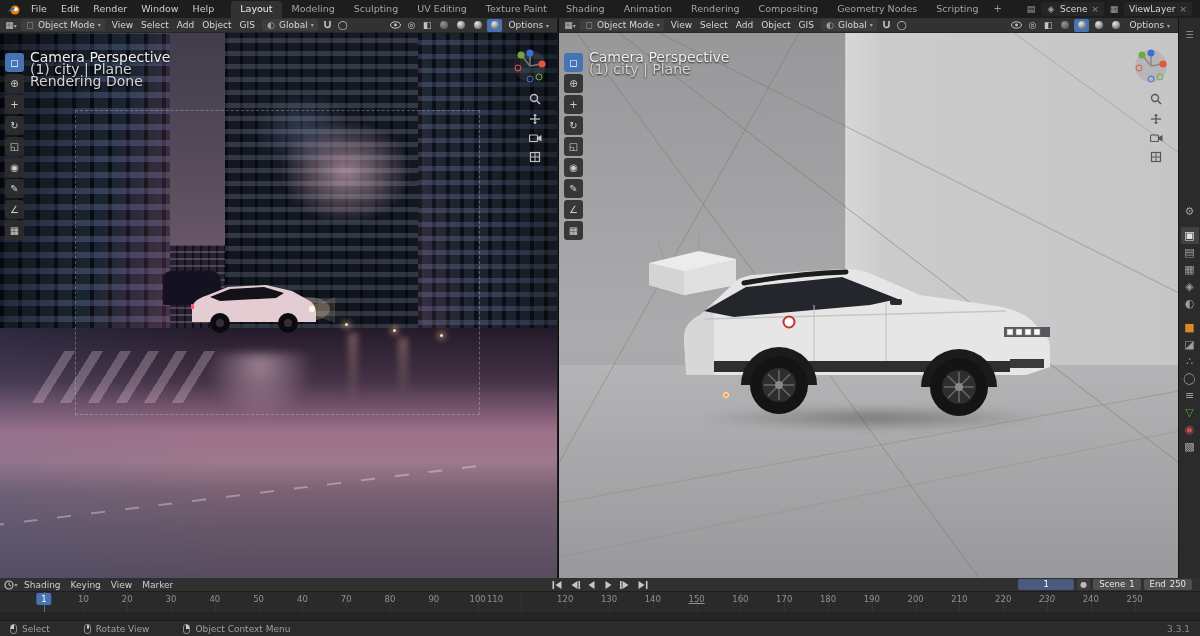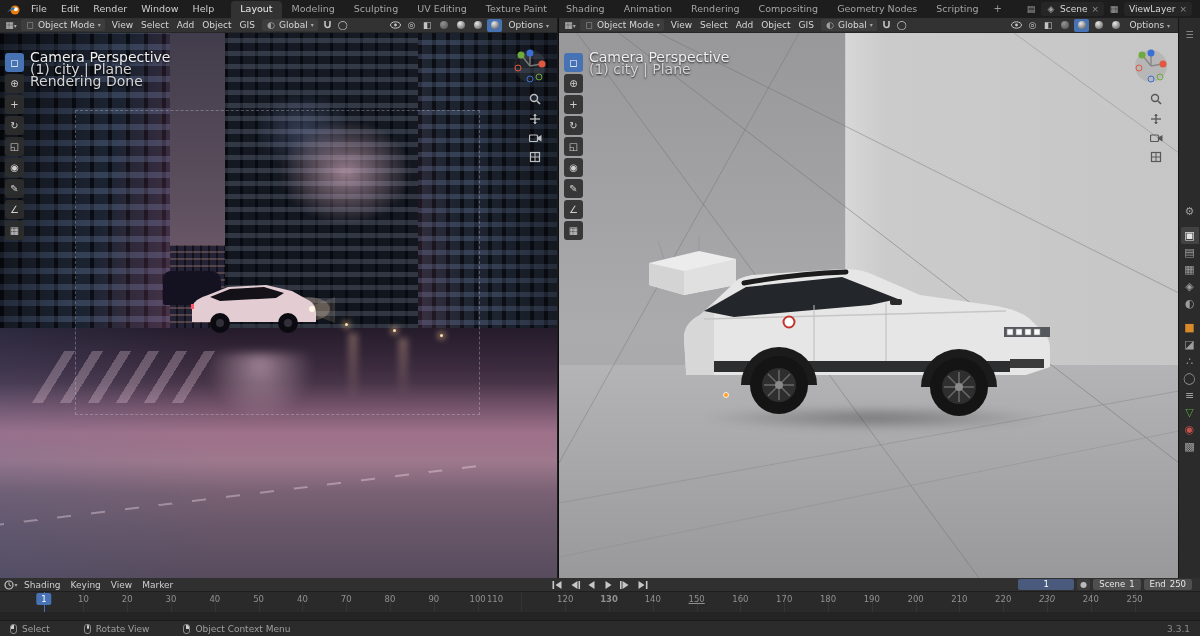--- a/index.html
+++ b/index.html
@@ -607,21 +607,21 @@
       <span class="tick" style="left: 390.02px;">80</span>
       <span class="tickline" style="left: 433.82px;"></span>
       <span class="tick" style="left: 433.82px;">90</span>
       <span class="tickline" style="left: 477.62px;"></span>
       <span class="tick" style="left: 477.62px;">100</span>
       <span class="tickline" style="left: 521.42px;"></span>
       <span class="tick" style="left: 495px;">110</span>
       <span class="tickline" style="left: 565.22px;"></span>
       <span class="tick" style="left: 565.22px;">120</span>
       <span class="tickline" style="left: 609.02px;"></span>
-      <span class="tick" style="left: 609.02px; font-weight: bold;">130</span>
+      <span class="tick" style="left: 609.02px;">130</span>
       <span class="tickline" style="left: 652.82px;"></span>
       <span class="tick" style="left: 652.82px;">140</span>
       <span class="tickline" style="left: 696.62px;"></span>
       <span class="tick" style="left: 696.62px; text-decoration: underline;">150</span>
       <span class="tickline" style="left: 740.42px;"></span>
       <span class="tick" style="left: 740.42px;">160</span>
       <span class="tickline" style="left: 784.22px;"></span>
       <span class="tick" style="left: 784.22px;">170</span>
       <span class="tickline" style="left: 828.02px;"></span>
       <span class="tick" style="left: 828.02px;">180</span>

